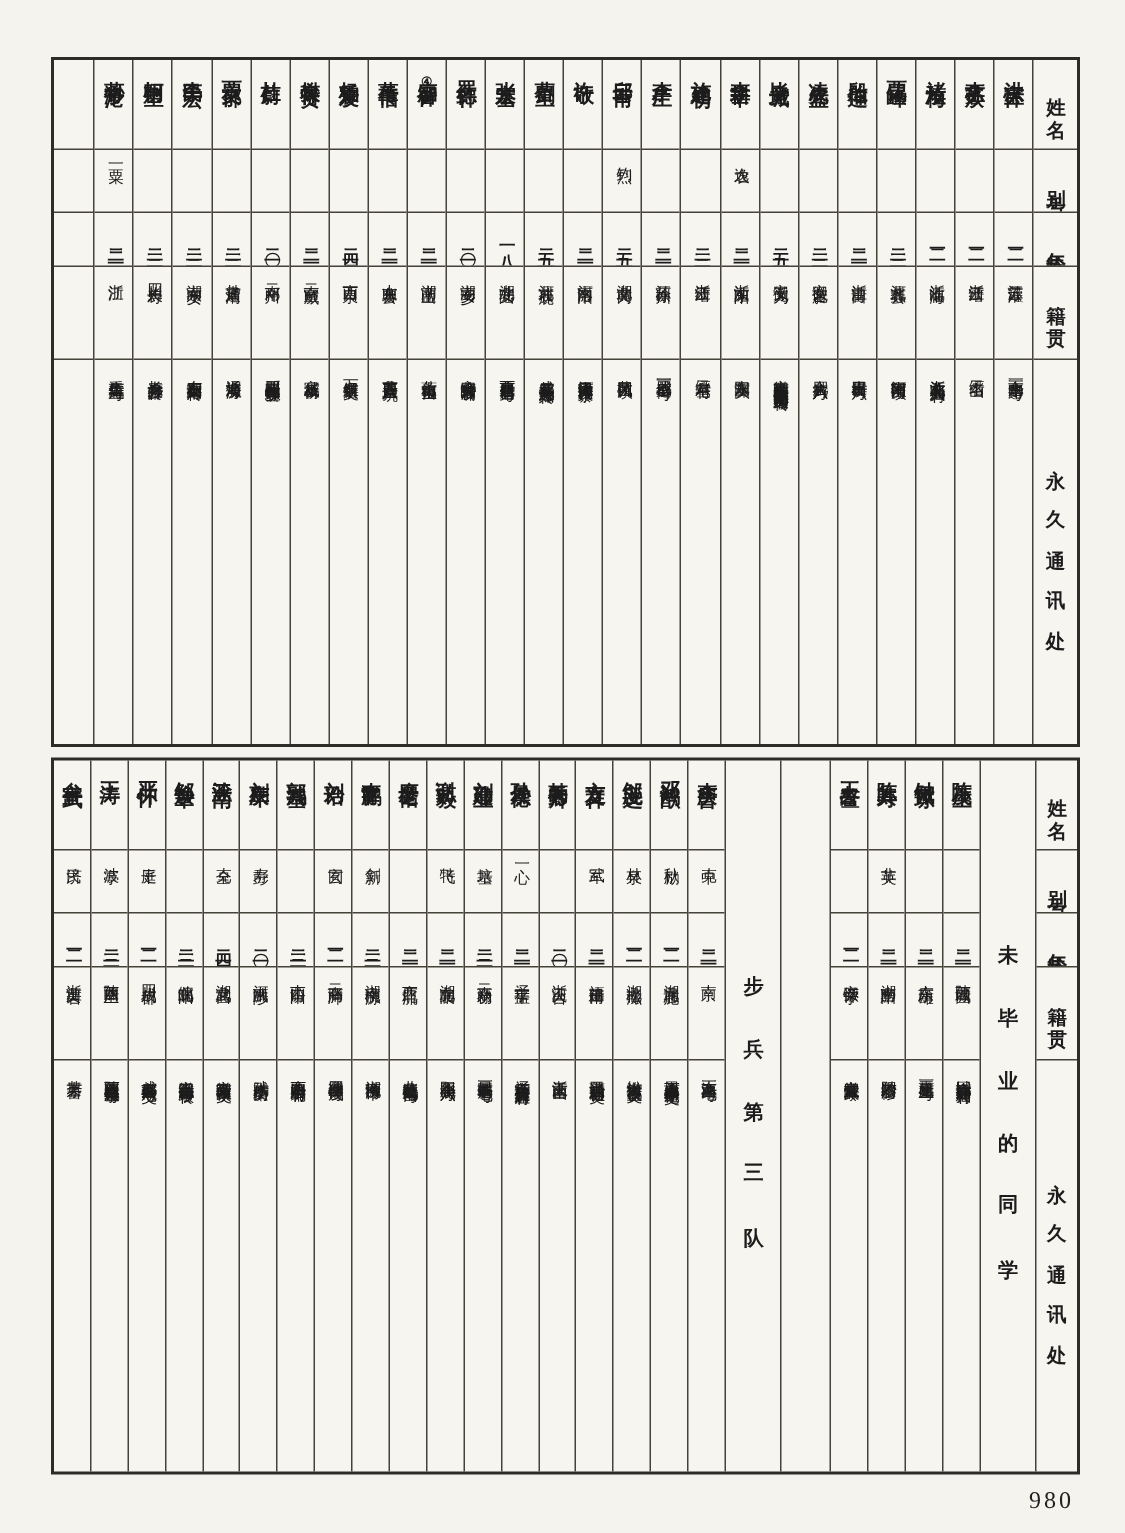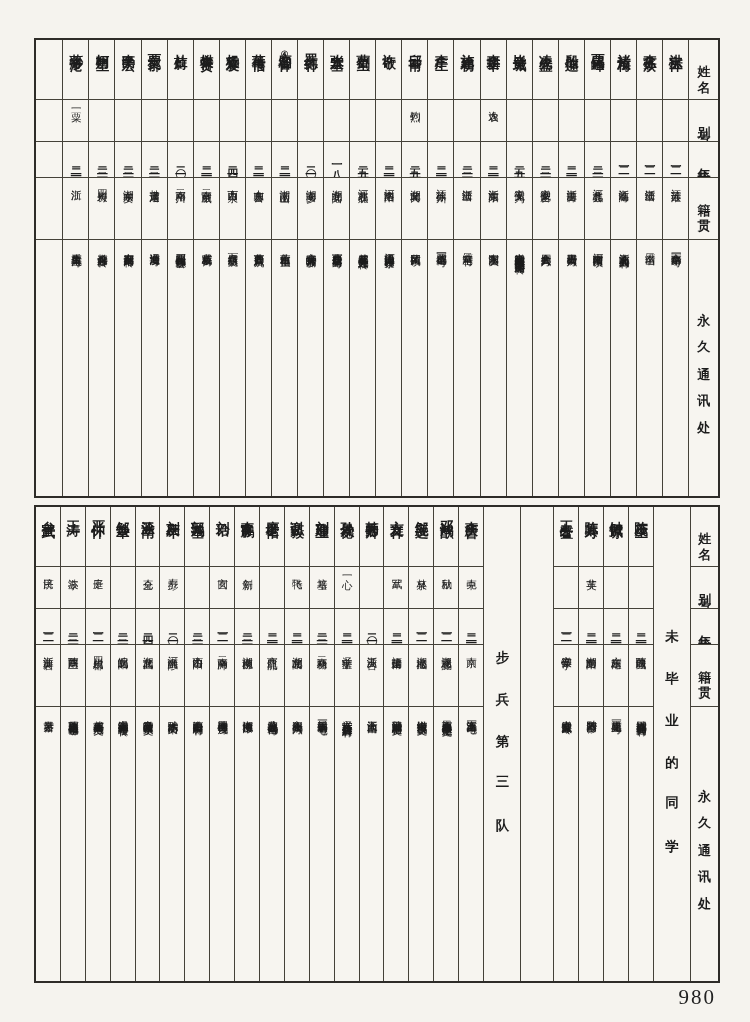--- a/index.html
+++ b/index.html
@@ -65,21 +65,21 @@
   .header-cell.addr>span{letter-spacing:27px;}
   .label-cell{
     flex:1 1 auto;border-bottom:none;
     display:flex;justify-content:center;align-items:center;
   }
   .label-cell>span{font-size:13.5px;font-weight:600;letter-spacing:42px;}
   .empty-cell{padding:0;}
   .empty-col.plain .cell{border-bottom:none;}
   .page-number{
     position:absolute;right:34px;bottom:12px;
-    font-size:21px;letter-spacing:2px;color:#222;
+    font-size:16px;letter-spacing:2px;color:#222;
   }
 </style>
 </head>
 <body>
 
 <div class="page">
   <div class="tables">
     <div class="rtable t-top">
         <div class="col header-col">
           <div class="cell header-cell h-name">

